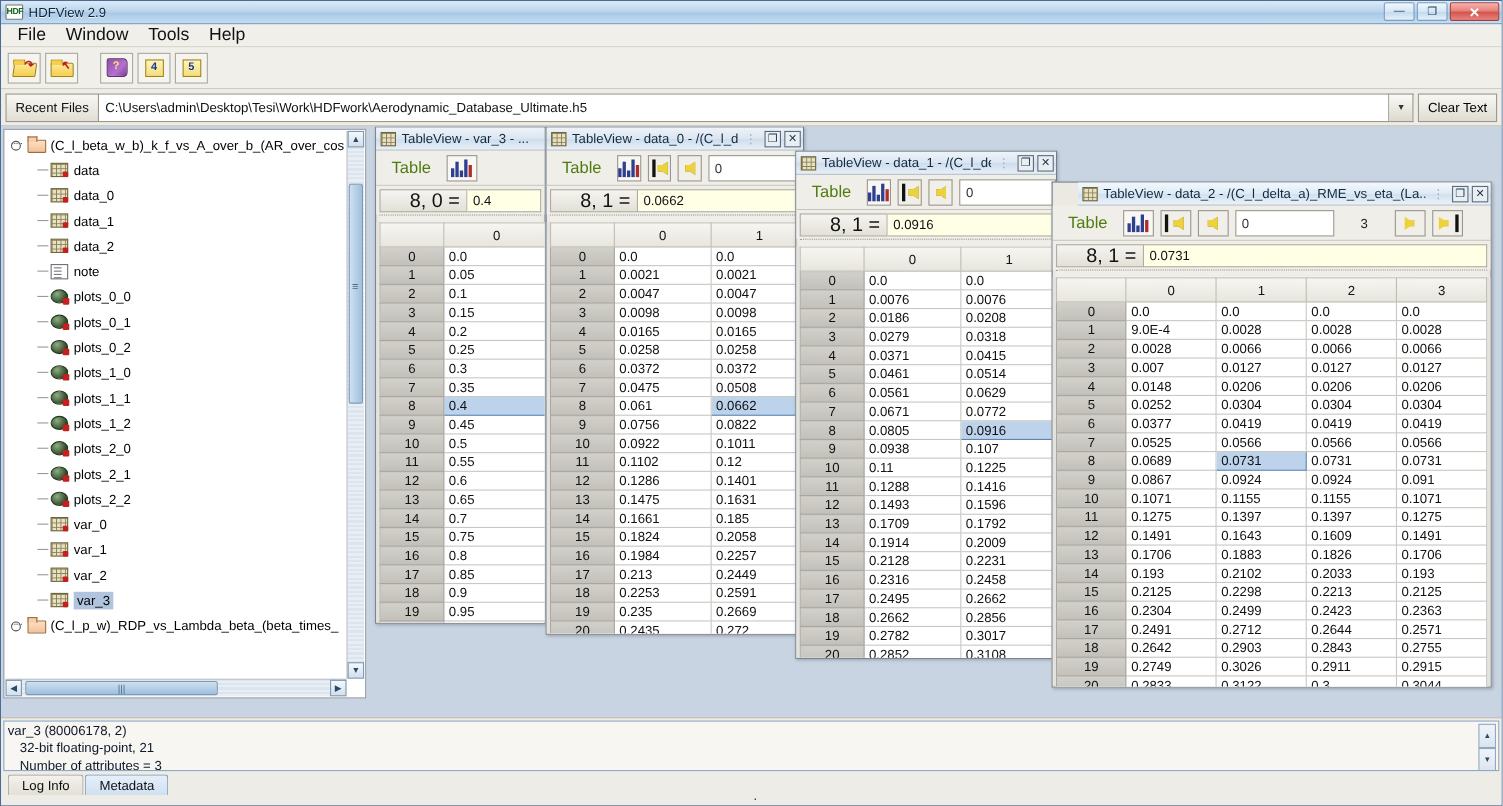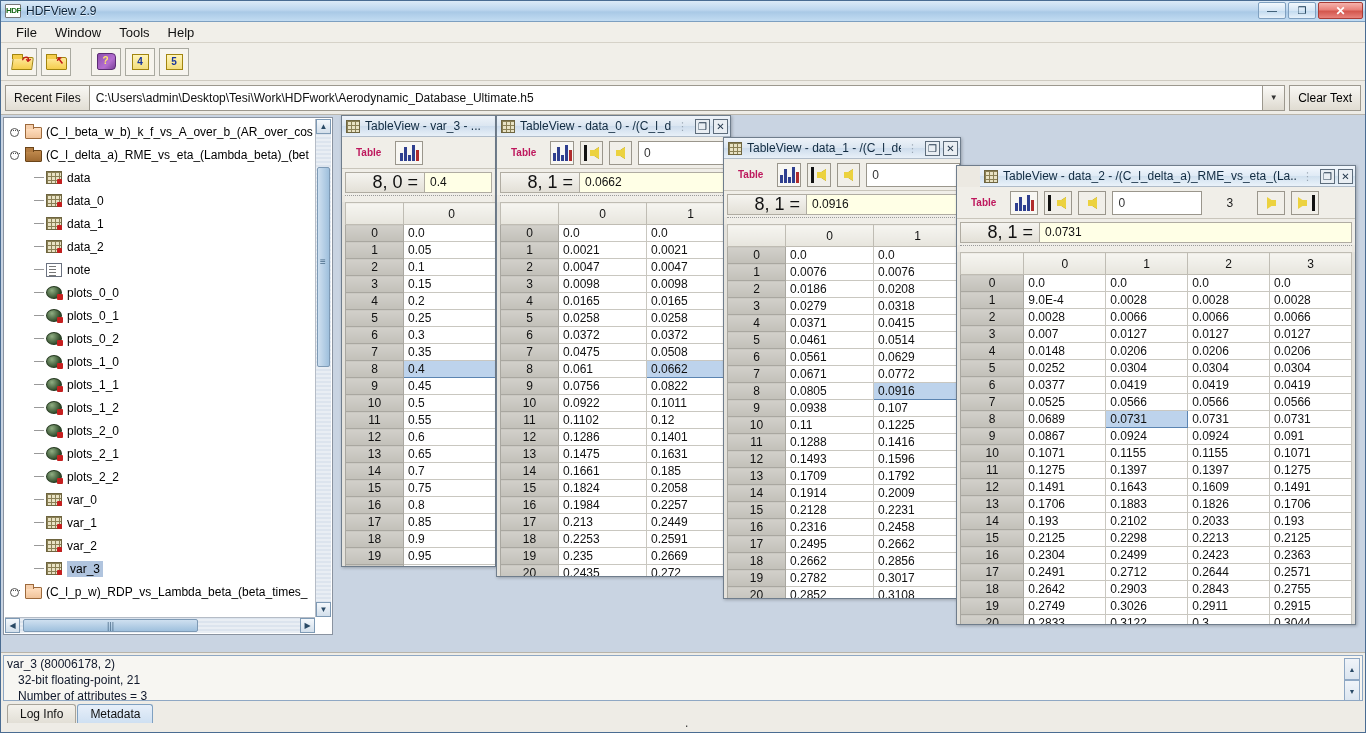--- a/index.html
+++ b/index.html
@@ -77,21 +77,21 @@
     color: #fff; font-weight: bold; font-size: 12px;
   }
 
   
   .menubar {
     height: 21px; background: #f1efe9;
     border-bottom: 1px solid #d6d2c8;
     display: flex; align-items: center; padding-left: 6px;
   }
   .menuitem {
-    padding: 8px 9px; font-size: 13px; color: #111;
+    padding: 8px 9px; font-size: 16px; color: #111;
   }
 
   
   .toolbar {
     height: 38px; background: #f1efe9;
     border-bottom: 1px solid #cfcbc1;
     display: flex; align-items: center; padding-left: 6px; gap: 4px;
   }
   .tbtn {
     width: 30px; height: 28px;
@@ -324,21 +324,21 @@
   .tvb {
     width: 15px; height: 15px; border: 1px solid #5d6c7b; background: #e9eef3;
     display:flex; align-items:center; justify-content:center; font-size:10px; color:#24384d;
   }
   .tv-dots { color:#9aa7b4; font-size: 11px; letter-spacing:1px; margin-right:3px; }
 
   .tv-toolbar {
     height: 32px; background: #f0eee8; border-bottom: 1px solid #c9c5bb;
     display: flex; align-items: center; padding-left: 6px; gap: 6px;
   }
-  .tv-menu { font-size: 10px; color:#be185d; padding: 0 8px; font-weight: bold; }
+  .tv-menu { font-size: 15px; color:#4d7c0f; padding: 0 8px; }
   .chartbtn {
     width: 28px; height: 24px; border: 1px solid #9a968c;
     background: #f8f7f3; display:flex; align-items:flex-end; justify-content:center; gap:1px;
     padding-bottom: 3px;
   }
   .bar { width: 3px; background:#3a4a9a; }
   .navbtn {
     width: 28px; height: 24px; border: 1px solid #9a968c;
     background: #f1efe9; display:flex; align-items:center; justify-content:center;
     position: relative;
@@ -501,25 +501,20 @@
     </div>
 
     <div class="bodyarea">
 
       <div class="treepanel">
         <div class="treeinner" id="tree-inner">
             <div class="tnode">
               <span class="handle closed"></span>
               <span class="ficon folderlight"></span>
               <span class="tlabel">(C_l_beta_w_b)_k_f_vs_A_over_b_(AR_over_cos</span>
-            </div>
-            <div class="tnode">
-              <span class="handle open"></span>
-              <span class="ficon folderdark"></span>
-              <span class="tlabel">(C_l_delta_a)_RME_vs_eta_(Lambda_beta)_(bet</span>
             </div>
             <div class="tnode child">
               <span class="dash"></span>
               <span class="ficon grid"></span>
               <span class="tlabel">data</span>
             </div>
             <div class="tnode child">
               <span class="dash"></span>
               <span class="ficon grid"></span>
               <span class="tlabel">data_0</span>

